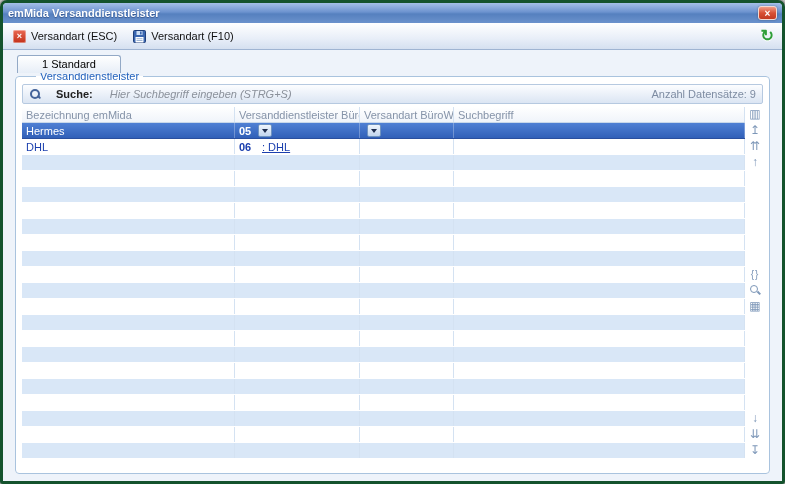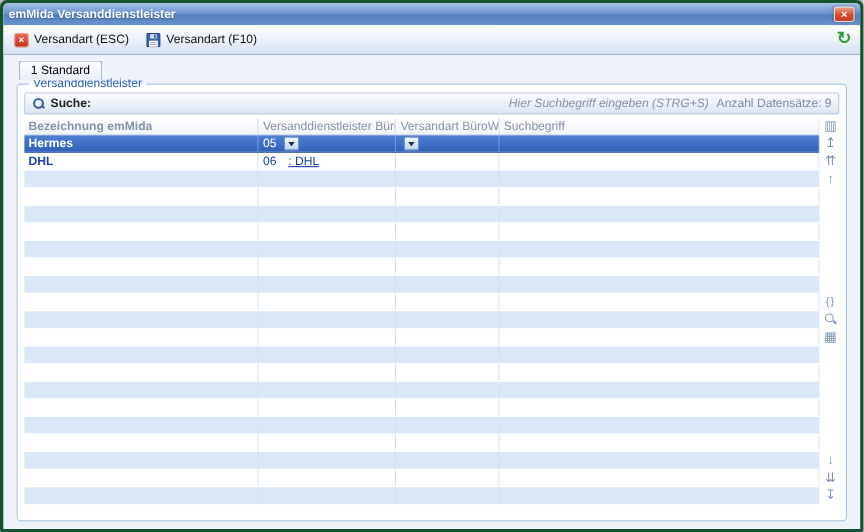--- a/index.html
+++ b/index.html
@@ -52,76 +52,76 @@
   .refresh{
     margin-left:auto;margin-right:3px;color:#2e9e38;font-size:16px;
     font-weight:bold;line-height:16px;cursor:default;
     text-shadow:0 1px 0 #fff;
   }
 
   
   .tabbar{padding:3px 0 0 14px;height:20px;}
   .tab{
     display:inline-block;font-size:11px;color:#000;
-    padding:2px 10px 3px;border:1px solid #93a9c6;border-bottom:none;
+    padding:2px 24px 3px;border:1px solid #93a9c6;border-bottom:none;
     border-radius:3px 3px 0 0;
     background:linear-gradient(180deg,#ffffff,#e7eef7);
     position:relative;top:1px;cursor:default;
   }
 
   
   fieldset.groupbox{
     margin:0 12px;height:404px;
     border:1px solid #a9c3de;border-radius:4px;
     padding:2px 6px 6px;background:#fff;
   }
   legend.group-label{
     font-size:11px;color:var(--accent-blue,#2463bd);
-    padding:0 4px;margin-left:4px;
+    padding:0 4px;margin-left:14px;
   }
 
   
   .searchbar{
-    height:20px;display:flex;align-items:center;gap:5px;padding:0 6px;
+    height:20px;display:flex;align-items:center;gap:15px;padding:0 6px;
     background:linear-gradient(180deg,#fcfdff,#dbe5f3);
     border:1px solid #b6c9e0;border-radius:2px;font-size:11px;
   }
   .mag{position:relative;width:12px;height:12px;display:inline-block;}
   .mag::before{content:"";position:absolute;left:1px;top:1px;width:6px;height:6px;
     border:2px solid #44639a;border-radius:50%;}
   .mag::after{content:"";position:absolute;left:8px;top:8px;width:4px;height:2px;
     background:#44639a;transform:rotate(45deg);border-radius:1px;}
   .search-label{font-weight:bold;color:#222;}
   .search-input{
     flex:1;border:none;background:transparent;outline:none;
-    font-family:"Liberation Sans",sans-serif;font-size:11px;font-style:italic;color:#444;text-align:right;
+    font-family:"Liberation Sans",sans-serif;font-size:11px;font-style:italic;color:#444;
   }
   .search-input::placeholder{color:#8b919b;font-style:italic;opacity:1;}
   .count-label{color:#7e8ca2;white-space:nowrap;}
 
   
   .grid-wrap{display:flex;margin-top:3px;}
   .grid{flex:1;overflow:hidden;}
   .thead{display:flex;height:16px;font-size:11px;color:#8593a8;
     background:linear-gradient(180deg,#ffffff,#f0f4fa);
     border-bottom:1px solid #c8d8ea;}
   .cell{
     height:100%;display:flex;align-items:center;padding:0 4px;
     border-right:1px solid #d4e2f2;overflow:hidden;white-space:nowrap;
   }
-  .c0{width:213px;font-weight:bold;}.c1{width:125px;}.c2{width:94px;}.c3{flex:1;}
+  .c0{width:213px;}.c1{width:125px;}.c2{width:94px;}.c3{flex:1;}
   .row{display:flex;height:16px;font-size:11px;color:#1b3fae;background:#fff;
     border-bottom:1px solid #fff;cursor:default;}
   .row.alt{background:var(--stripe,#d9e7f7);}
   .row.selected{
     background:linear-gradient(180deg,#4f80d4,#3160b8);
     color:#fff;border-bottom:1px solid #2a4f9e;
   }
   .row.selected .cell{border-right-color:rgba(255,255,255,.28);}
-  .code{display:inline-block;min-width:16px;}
+  .code{display:inline-block;min-width:16px;font-weight:bold;}
   .code-name{margin-left:7px;text-decoration:underline;}
   .combo{
     width:14px;height:13px;margin-left:3px;flex:none;
     background:linear-gradient(180deg,#eff5fc,#c2d5ee);
     border:1px solid #6f93c0;border-radius:2px;
     display:inline-flex;align-items:center;justify-content:center;cursor:default;
   }
   .combo .arr{width:0;height:0;border:3px solid transparent;
     border-top:4px solid #1d2c4d;margin-top:4px;}
 

